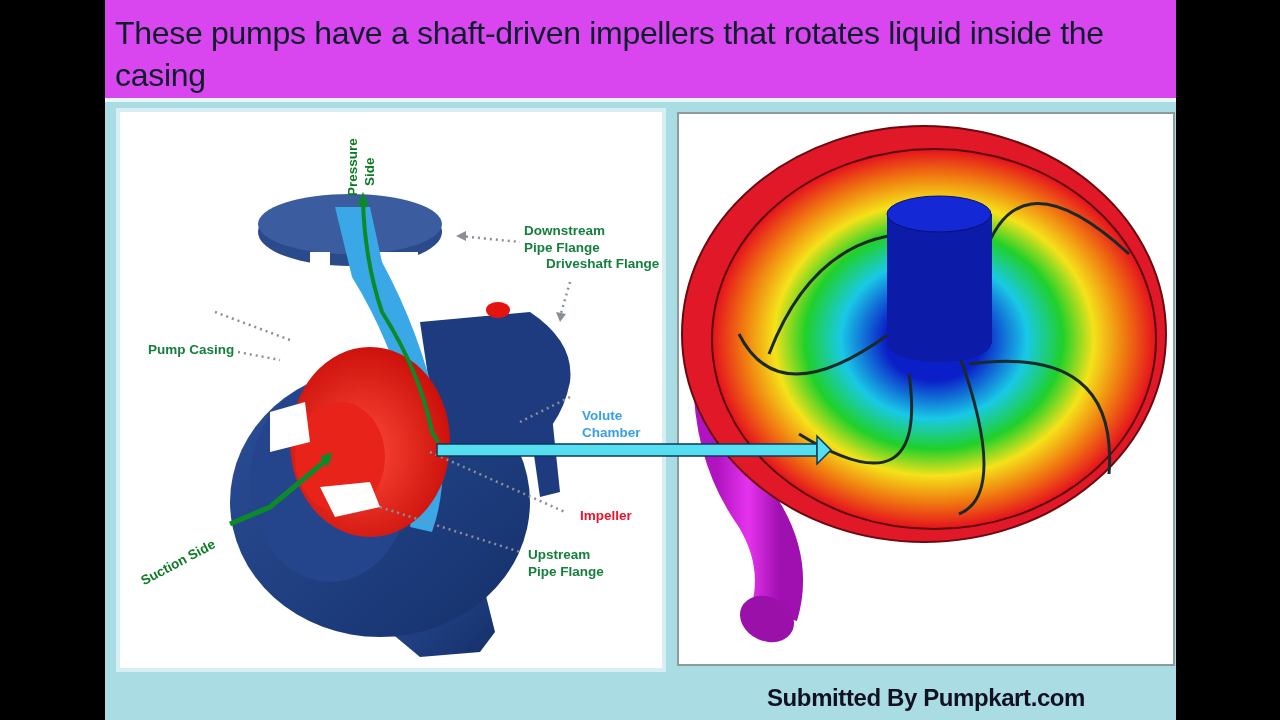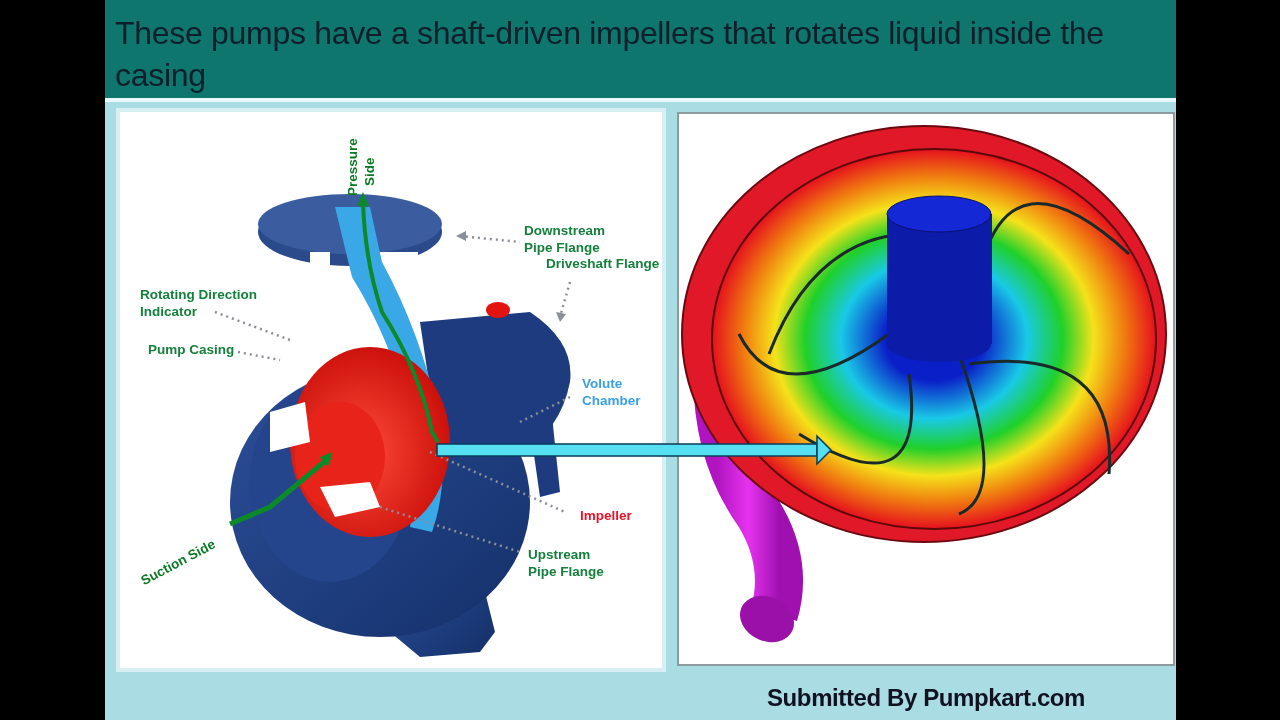--- a/index.html
+++ b/index.html
@@ -1,25 +1,25 @@
 <!DOCTYPE html>
 <html><head>
 <meta charset="utf-8">
 <style>
   html,body{margin:0;padding:0;background:#000;}
   body{width:1280px;height:720px;position:relative;overflow:hidden;font-family:"Liberation Sans",sans-serif;}
   .slide{position:absolute;left:105px;top:0;width:1071px;height:720px;background:#a9dde3;}
-  .title-band{position:absolute;left:0;top:0;width:1071px;height:102px;background:#0f766e;border-bottom:4px solid #e8f8fa;box-sizing:border-box;}
+  .title-band{position:absolute;left:0;top:0;width:1071px;height:102px;background:#d946ef;border-bottom:4px solid #e8f8fa;box-sizing:border-box;}
   .title-text{position:absolute;left:10px;top:12px;width:1050px;font-size:32px;line-height:42px;color:#0e1e2a;letter-spacing:-0.3px;margin:0;font-weight:normal;}
   .panel-left{position:absolute;left:15px;top:112px;width:542px;height:556px;background:#fff;box-shadow:0 0 0 4px #d7eef2;}
   .panel-right{position:absolute;left:572px;top:112px;width:498px;height:554px;background:#fff;border:2px solid #8e9a9e;box-sizing:border-box;}
   .footer-text{position:absolute;left:662px;top:684px;font-size:24px;color:#112;font-weight:bold;letter-spacing:-0.4px;}
   .lbl{position:absolute;font-weight:bold;font-size:13.5px;line-height:17px;color:#15803d;white-space:nowrap;}
   .lbl.red{color:#e8142a;padding-left:12px;}
-  .lbl.blue{color:#3a9fe6;}
+  .lbl.blue{color:#3a9fe6;margin-top:32px;}
   .lbl.green{color:#0b7a22;}
   svg{position:absolute;left:0;top:0;}
 </style>
 </head>
 <body>
 
 <div class="slide">
 
   <div class="title-band">
     <h1 class="title-text">These pumps have a shaft-driven impellers that rotates liquid inside the  casing</h1>
@@ -81,24 +81,20 @@
 
     <div class="lbl green" style="left:224px;top:6px;transform:rotate(-90deg);transform-origin:left top;top:84px;">
       <div>Pressure</div>
       <div style="padding-left:10px;">Side</div>
     </div>
     <div class="lbl" style="left:404px;top:110px;">
       <div>Downstream</div>
       <div>Pipe Flange</div>
     </div>
     <div class="lbl" style="left:404px;top:143px;margin-left:22px;">Driveshaft Flange</div>
-    <div class="lbl" style="left:20px;top:174px;">
-      <div>Rotating Direction</div>
-      <div>Indicator</div>
-    </div>
     <div class="lbl" style="left:16px;top:229px;margin-left:12px;">Pump Casing</div>
     <div class="lbl blue" style="left:462px;top:263px;">
       <div>Volute</div>
       <div>Chamber</div>
     </div>
     <div class="lbl red" style="left:448px;top:395px;">Impeller</div>
     <div class="lbl" style="left:408px;top:434px;">
       <div>Upstream</div>
       <div>Pipe Flange</div>
     </div>

